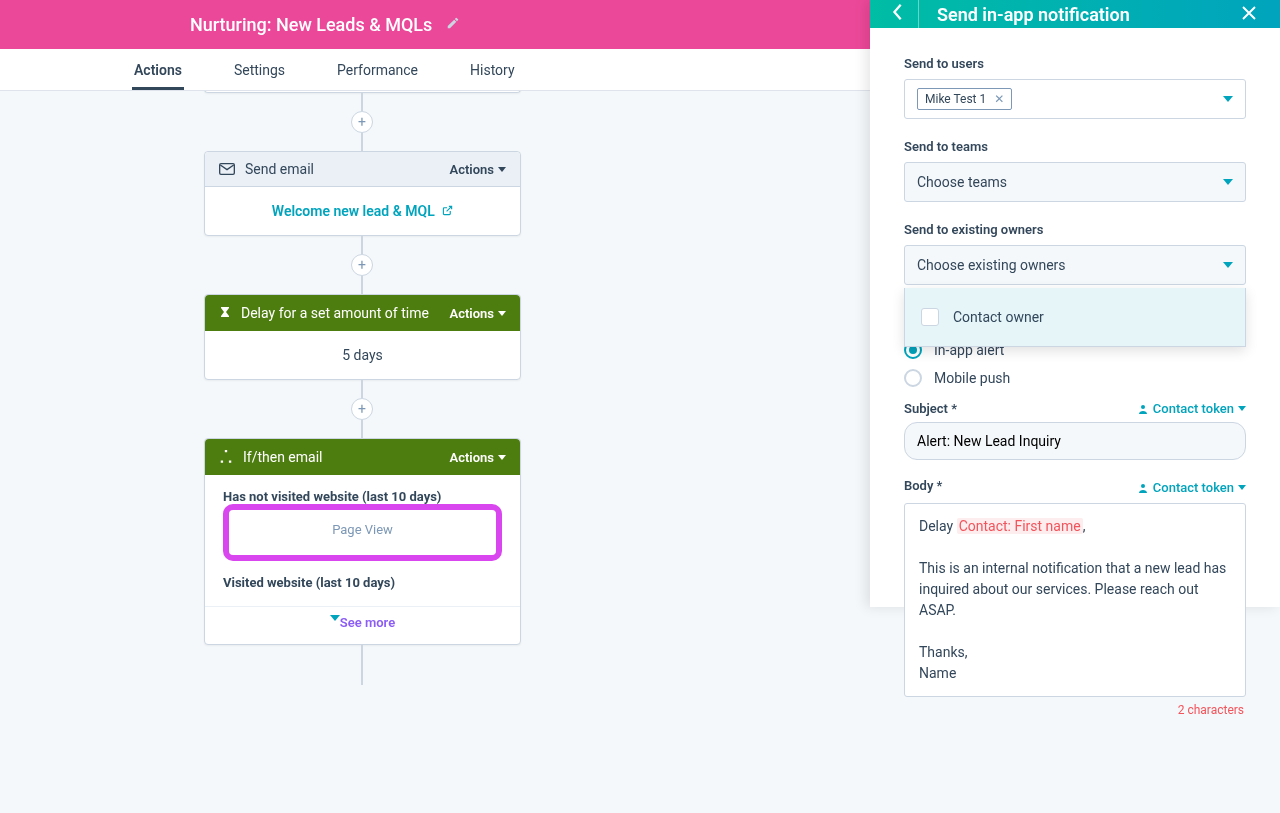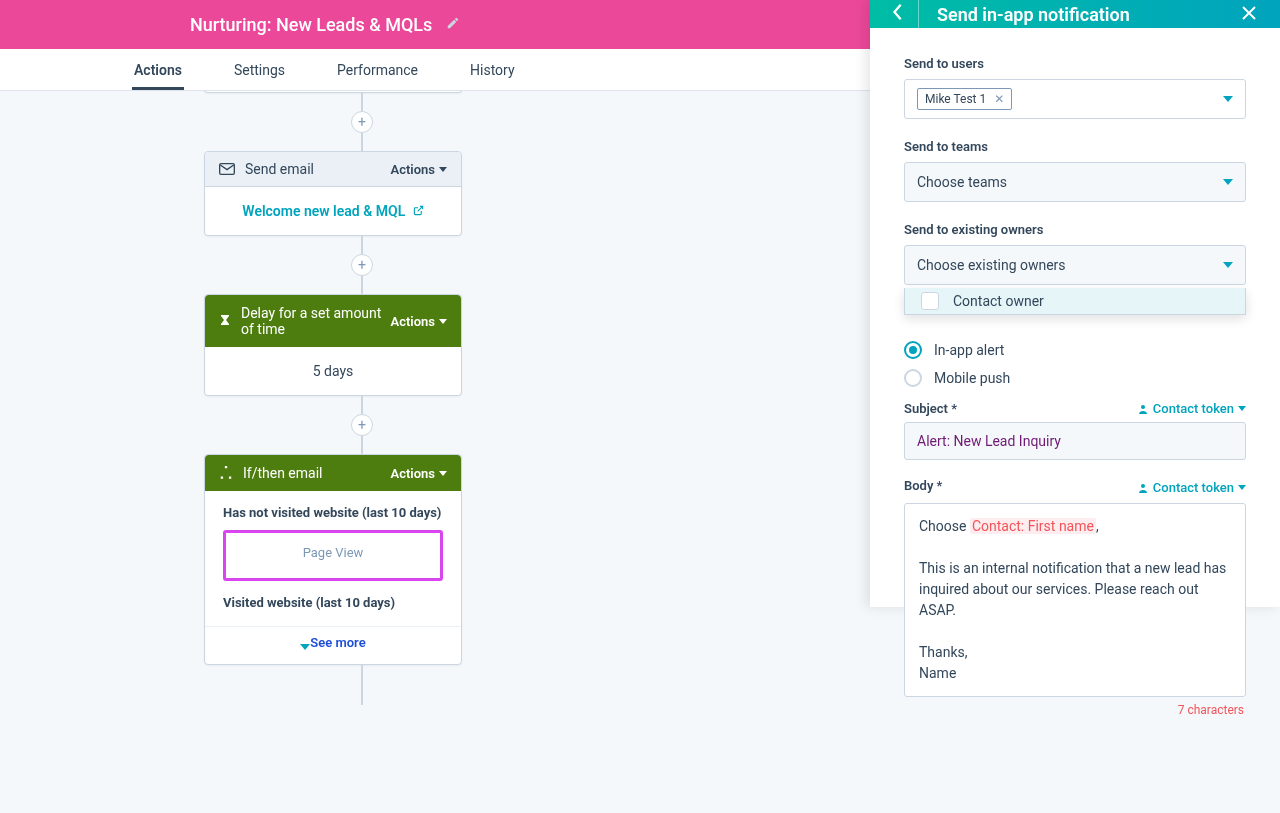--- a/index.html
+++ b/index.html
@@ -14,67 +14,67 @@
   .tabs-bar { background: #fff; height: 42px; border-bottom: 1px solid #dfe3eb; display: flex; align-items: stretch; padding-left: 108px; }
   .tab { display: flex; align-items: center; padding: 0 26px; font-size: 14px; color: #33475b; cursor: pointer; position: relative; }
   .tab.active { font-weight: 600; }
   .tab.active::after { content: ""; position: absolute; left: 24px; right: 24px; bottom: 0; height: 3px; background: #33475b; }
 
   
   .canvas { position: relative; width: 870px; height: 722px; overflow: hidden; }
   .flow { position: absolute; left: 204px; top: -6px; width: 316px; }
   .connector { width: 2px; background: #cbd6e2; margin: 0 auto; }
   .add-btn { width: 22px; height: 22px; border: 1px solid #cbd6e2; background: #fff; border-radius: 50%; display: flex; align-items: center; justify-content: center; margin: 0 auto; color: #7c98b6; font-size: 14px; cursor: pointer; position: relative; z-index: 2; }
-  .card { background: #fff; border: 1px solid #cbd6e2; border-radius: 4px; width: 258px; box-shadow: 0 1px 2px rgba(0,0,0,0.05); }
+  .card { background: #fff; border: 1px solid #cbd6e2; border-radius: 4px; width: 317px; box-shadow: 0 1px 2px rgba(0,0,0,0.05); }
   .card-empty-bottom { height: 8px; border-top: none; border-top-left-radius:0; border-top-right-radius:0;}
   .card-head-light { background: #eaf0f6; border-bottom: 1px solid #cbd6e2; padding: 9px 14px; display: flex; align-items: center; font-size: 14px; color: #33475b; border-top-left-radius:4px; border-top-right-radius:4px;}
   .card-head-dark { background: #4d7c0f; color: #fff; padding: 10px 14px; display: flex; align-items: center; font-size: 14px; border-top-left-radius:4px; border-top-right-radius:4px;}
   .card-head .spacer, .card-head-light .spacer, .card-head-dark .spacer { flex: 1; }
   .actions-link { font-size: 13px; font-weight: 600; cursor: pointer; display: flex; align-items: center; gap: 4px; }
   .card-head-light .actions-link { color: #33475b; }
   .card-head-dark .actions-link { color: #fff; }
   .caret-down { width:0;height:0;border-left:4px solid transparent;border-right:4px solid transparent;border-top:5px solid currentColor; display:inline-block;}
   .card-body { padding: 16px; text-align: center; font-size: 14px; color: #33475b; }
   .card-body .link-teal { color: #00a4bd; font-weight: 600; cursor:pointer; }
   .card-body .link-teal .ext { font-size: 11px; margin-left:4px;}
   .branch-body { padding: 14px 18px 14px; text-align: left; font-size: 13px; color:#33475b;}
-  .branch-body .cond-title { font-weight:700; margin-bottom:10px;}
-  .inner-box { border:3px solid #d946ef; border-radius:3px; padding: 12px 14px; text-align:center; margin-bottom:14px;}
+  .branch-body .cond-title { font-weight:700; margin-bottom:0;}
+  .inner-box { border:6px solid #d946ef; border-radius:10px; padding: 12px 14px; text-align:center; margin-bottom:14px;}
   .inner-box .pv-title { color:#7c98b6; font-size:13px; margin-bottom:6px;}
   .inner-box .pv-line { font-size:13px; color:#33475b; line-height:1.5;}
-  .see-more { text-align:center; padding:8px 0 14px; color:#1d4ed8; font-weight:600; font-size:13px; cursor:pointer; display:flex; align-items:flex-end; justify-content:center; }
+  .see-more { text-align:center; padding:8px 0 14px; color:#8b5cf6; font-weight:600; font-size:13px; cursor:pointer; display:flex; align-items:flex-start; justify-content:center; }
   .chev-down { width:0;height:0;border-left:5px solid transparent;border-right:5px solid transparent;border-top:6px solid #00a4bd;}
   .head-icon { margin-right:10px; display:inline-flex; }
 
   
   .panel { position: absolute; top:0; right:0; width: 410px; height: 607px; background:#fff; box-shadow: -4px 0 12px rgba(0,0,0,0.1); display:flex; flex-direction:column;}
   .panel-head { height:59px; background: linear-gradient(90deg, #00bda5, #00a4bd); display:flex; align-items:center; padding:0 22px; color:#fff;}
   .panel-head .back { cursor:pointer; margin-right:14px;}
   .panel-head .divider { width:1px; height:28px; background: rgba(255,255,255,0.4); margin-right:18px;}
   .panel-head .ptitle { font-size:18px; font-weight:600; flex:1;}
   .panel-head .close { cursor:pointer; font-size:22px;}
   .panel-body { padding: 28px 34px 10px; overflow:visible; flex:1; position:relative;}
   .field-label { font-size:13px; color:#33475b; font-weight:600; margin-bottom:8px;}
   .select-box { border:1px solid #cbd6e2; border-radius:3px; background:#f5f8fa; height:40px; display:flex; align-items:center; padding:0 12px; cursor:pointer; margin-bottom:20px; position:relative;gap:18px;}
   .select-box.white { background:#fff;}
   .select-box .placeholder { color:#33475b; font-size:14px; flex:1;}
   .select-caret { width:0;height:0;border-left:5px solid transparent;border-right:5px solid transparent;border-top:6px solid #00a4bd;}
   .chip { border:1px solid #7c98b6; border-radius:2px; padding:3px 7px; font-size:12px; color:#33475b; display:flex; align-items:center; gap:8px; background:#fff;}
   .chip .x { color:#7c98b6; cursor:pointer; font-size:12px;}
   .dropdown { position:absolute; left:34px; right:34px; top:260px; background:#fff; border:1px solid #cbd6e2; border-top:none; box-shadow:0 4px 12px rgba(0,0,0,0.12); z-index:10;}
-  .dropdown-item { background:#e5f5f8; padding:4px 16px; display:flex; align-items:center; gap:14px; font-size:14px; color:#33475b; cursor:pointer;}
+  .dropdown-item { background:#e5f5f8; padding:20px 16px; display:flex; align-items:center; gap:14px; font-size:14px; color:#33475b; cursor:pointer;}
   .checkbox { width:18px; height:18px; border:1px solid #cbd6e2; border-radius:3px; background:#fff;}
   .radio-row { display:flex; align-items:center; gap:12px; margin-bottom:10px; font-size:14px; color:#33475b; cursor:pointer;}
   .radio { width:18px;height:18px;border:2px solid #cbd6e2;border-radius:50%; position:relative;}
   .radio.checked { border-color:#00a4bd;}
   .radio.checked::after { content:"";position:absolute; top:3px;left:3px;width:8px;height:8px;border-radius:50%;background:#00a4bd;}
   .label-row { display:flex; align-items:center; justify-content:space-between; margin-bottom:6px;}
   .token-link { color:#00a4bd; font-size:13px; font-weight:500; cursor:pointer; display:flex; align-items:center; gap:4px;}
   .token-caret { width:0;height:0;border-left:4px solid transparent;border-right:4px solid transparent;border-top:5px solid #00a4bd;}
-  .text-input { border:1px solid #cbd6e2; border-radius:3px; background:#f5f8fa; width:100%; padding:10px 12px; font-size:14px; color:#701a75; margin-bottom:18px;}
+  .text-input { border:1px solid #cbd6e2; border-radius:13px; background:#f5f8fa; width:100%; padding:10px 12px; font-size:14px; color:#000000; margin-bottom:18px;}
   .body-editor { border:1px solid #cbd6e2; border-radius:3px; background:#fff; width:100%; padding:12px 14px; font-size:14px; color:#33475b; line-height:1.5; min-height:186px;}
   .token-chip { background:#fdedee; color:#f2545b; padding:0 2px; border-radius:2px;}
   .char-count { text-align:right; color:#f2545b; font-size:12px; margin-top:6px; padding-right:2px;}
   .radios-block { margin-top: 56px; margin-bottom: 14px;}
   .person-icon { width:12px;height:12px; display:inline-block; }
 </style>
 </head>
 <body>
 
 <div class="top-header">
@@ -283,23 +283,23 @@
           <svg width="12" height="12" viewBox="0 0 24 24" fill="#00a4bd">
               <circle cx="12" cy="8" r="4"></circle>
               <path d="M4 22c0-4 4-6 8-6s8 2 8 6"></path>
             </svg>
         </span>
         <span>Contact token</span>
         <span class="token-caret"></span>
       </span>
     </div>
     <div class="body-editor">
-      <span>Choose </span><span class="token-chip">Contact: First name</span><span>,</span>
+      <span>Delay </span><span class="token-chip">Contact: First name</span><span>,</span>
       <br><br>
       <span>This is an internal notification that a new lead has inquired about our services. Please reach out ASAP.</span>
       <br><br>
       <span>Thanks,</span><br>
       <span>Name</span>
     </div>
-    <div class="char-count">7 characters</div>
+    <div class="char-count">2 characters</div>
 
   </div>
 </div>
 
 </body></html>

